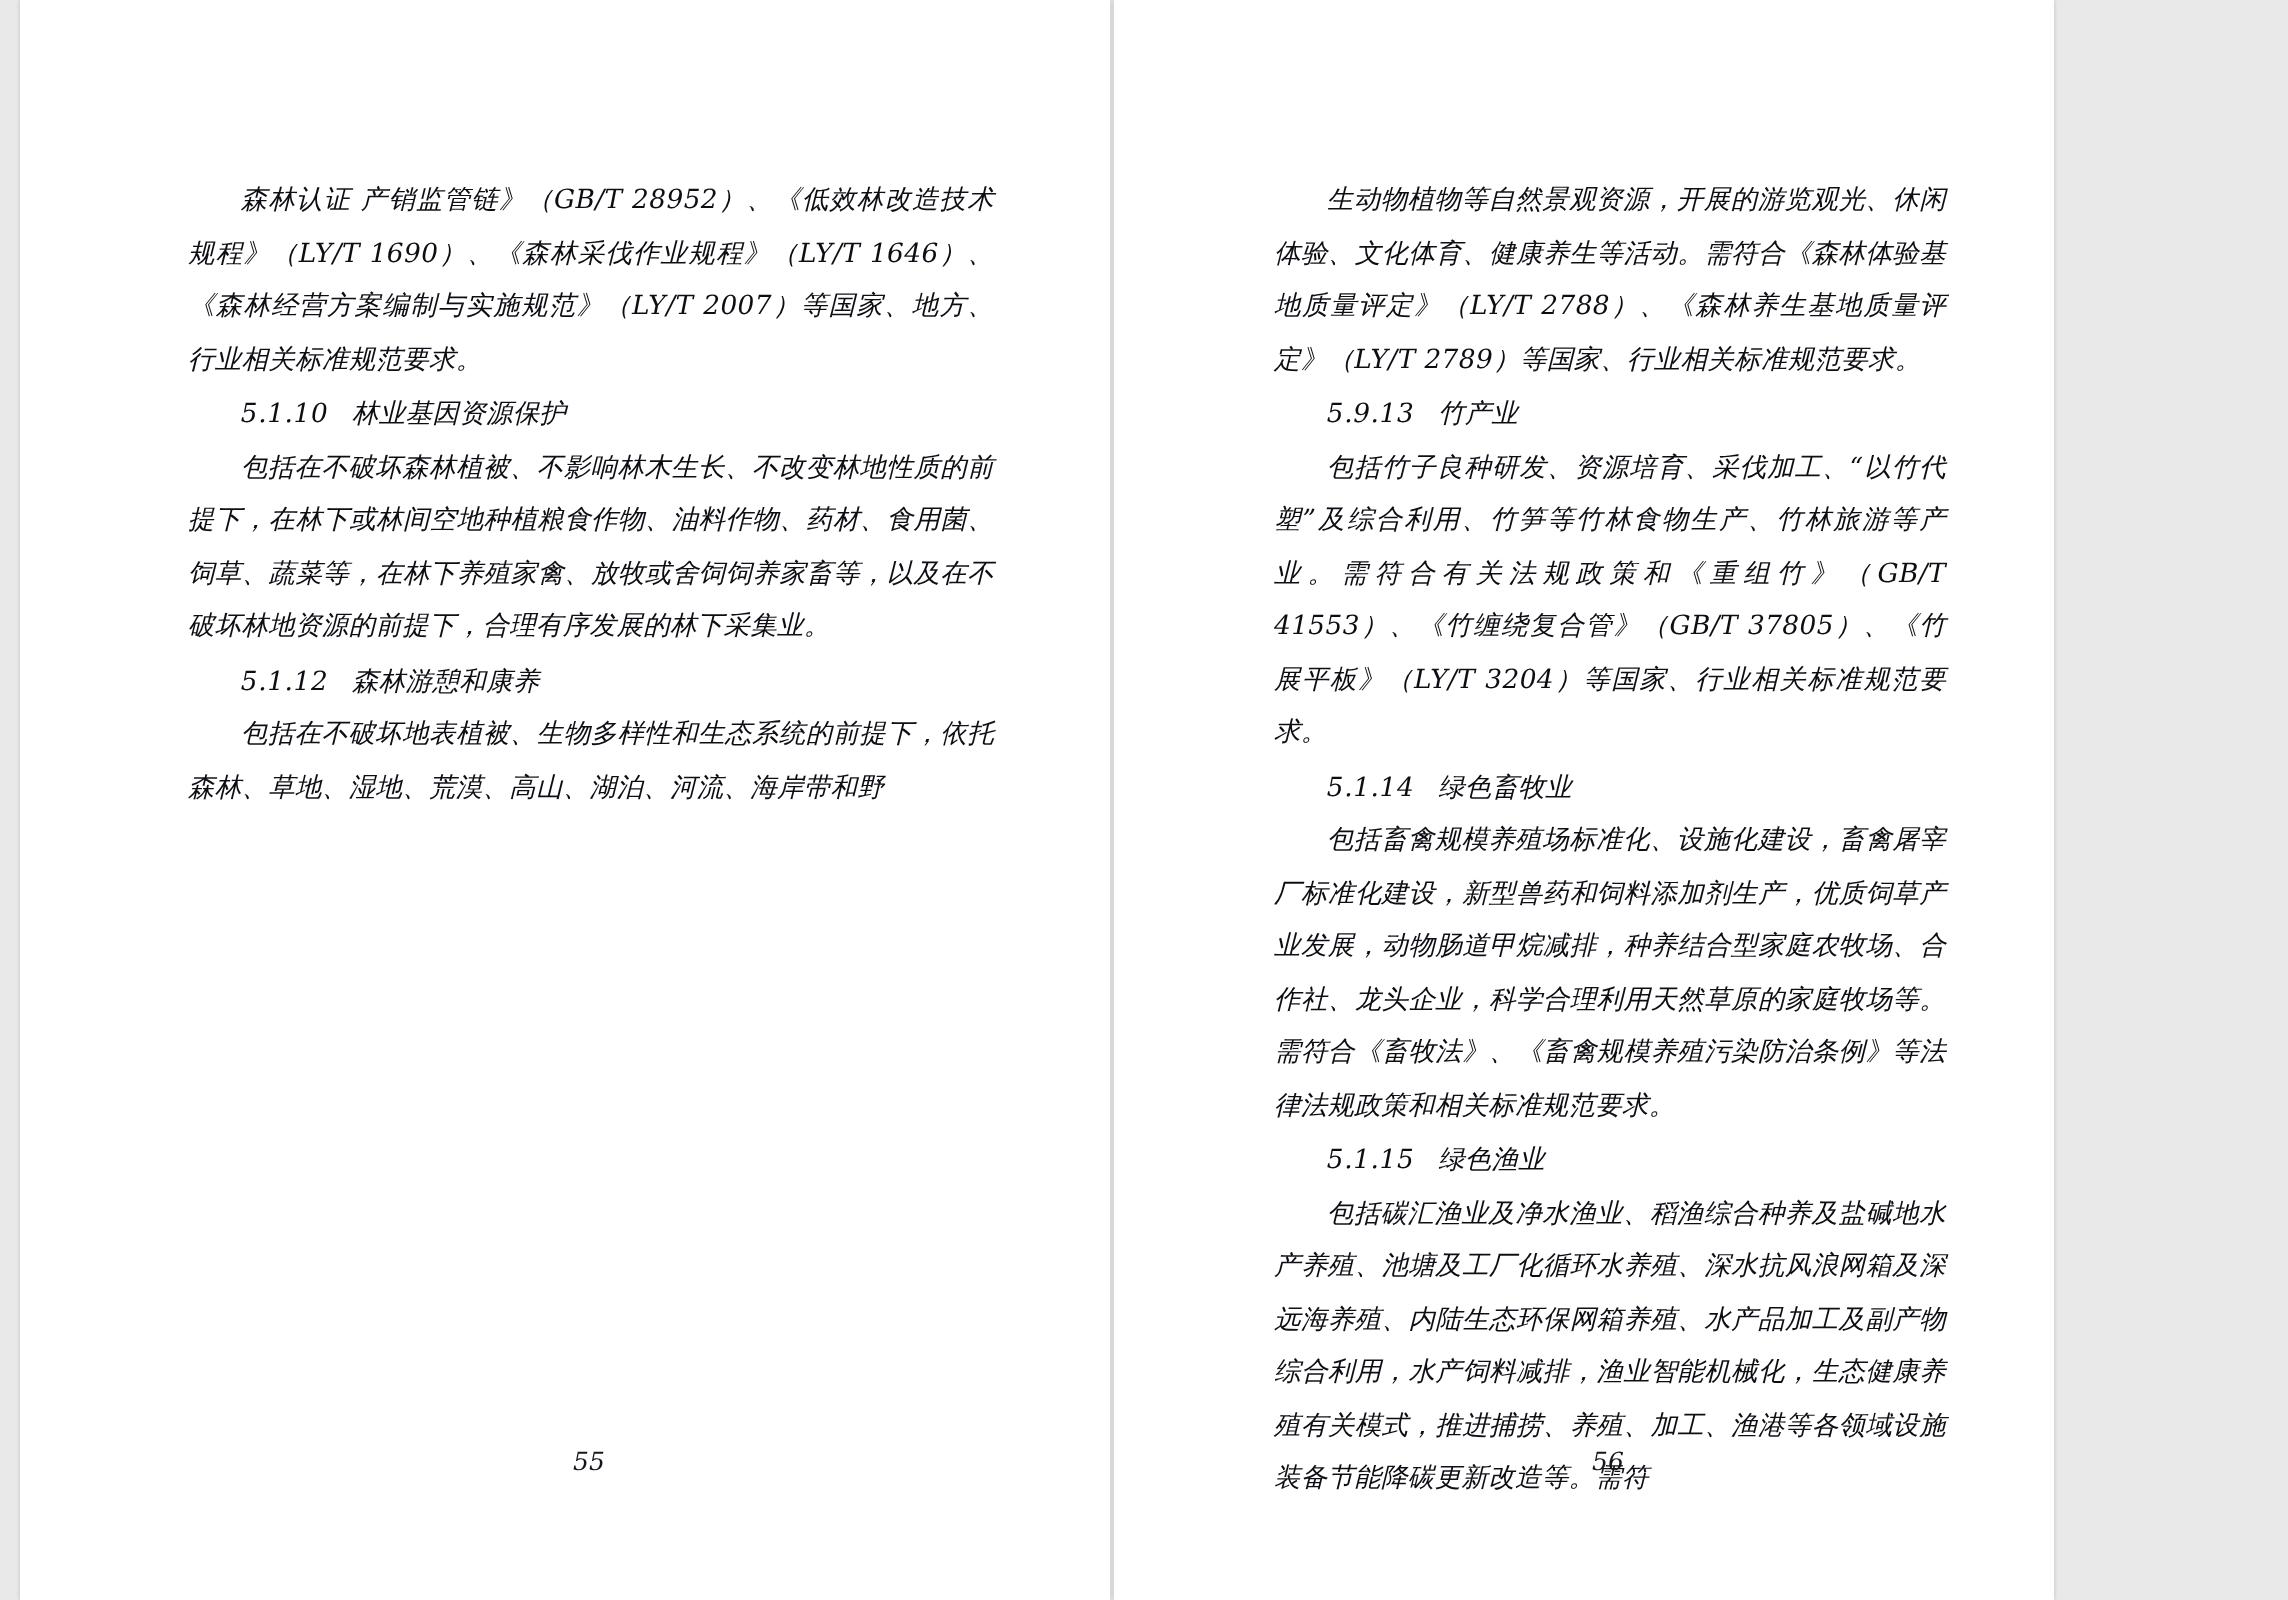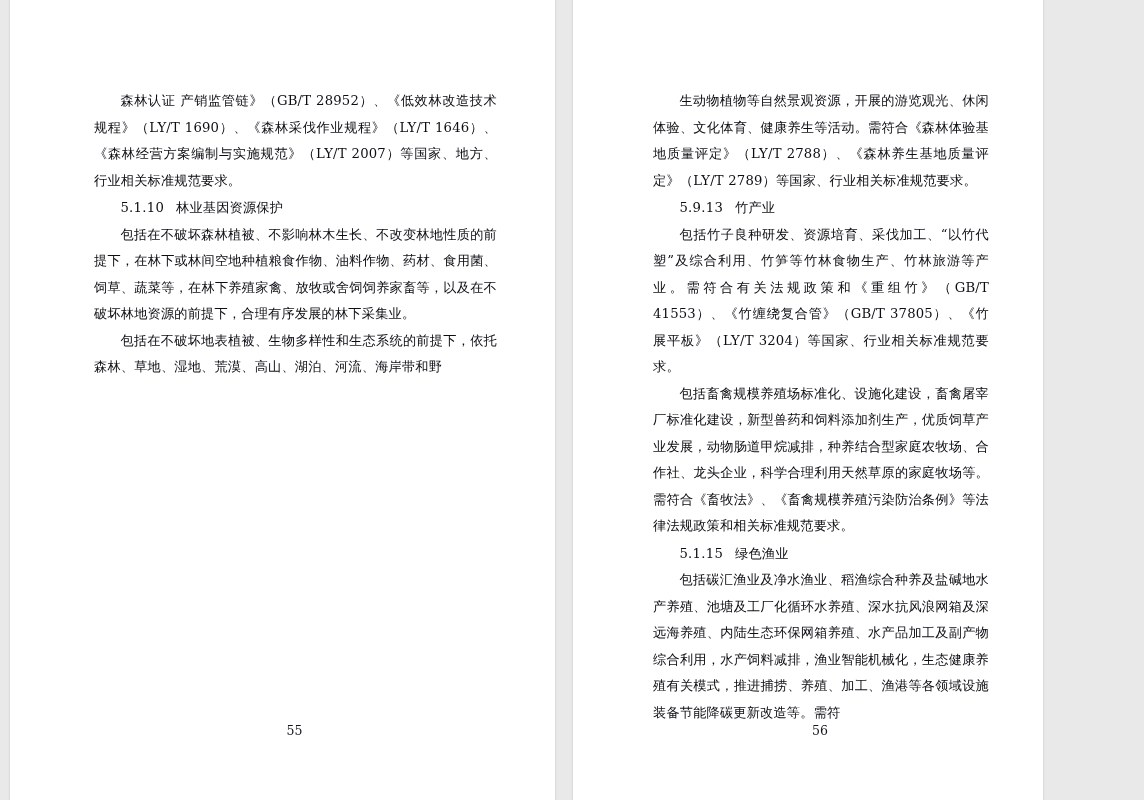--- a/index.html
+++ b/index.html
@@ -10,23 +10,24 @@
   body {
     width: 1144px;
     height: 800px;
     font-family: "DejaVu Serif", "Liberation Serif", serif;
   }
   .spread {
     display: flex;
     flex-direction: row;
     width: 1144px;
     height: 800px;
-    gap: 18px;
+    gap: 2px;
     padding: 0;
     box-sizing: border-box;
+    font-style: italic;
   }
   .page {
     background: #ffffff;
     box-sizing: border-box;
     position: relative;
     box-shadow: 0 0 2px rgba(0,0,0,0.18);
   }
   .page-left {
     width: 545px;
     height: 800px;
@@ -78,30 +79,32 @@
 </head>
 <body>
 
 <div class="spread">
 
   <div class="page page-left">
     <div class="body-text">
       <p class="indent">森林认证  产销监管链》（GB/T 28952）、《低效林改造技术规程》（LY/T 1690）、《森林采伐作业规程》（LY/T 1646）、《森林经营方案编制与实施规范》（LY/T 2007）等国家、地方、行业相关标准规范要求。</p>
       <p class="heading"><span class="num">5.1.10</span><span class="title">林业基因资源保护</span></p>
       <p class="indent">包括在不破坏森林植被、不影响林木生长、不改变林地性质的前提下，在林下或林间空地种植粮食作物、油料作物、药材、食用菌、饲草、蔬菜等，在林下养殖家禽、放牧或舍饲饲养家畜等，以及在不破坏林地资源的前提下，合理有序发展的林下采集业。</p>
+      <p class="heading"><span class="num">5.1.12</span><span class="title">森林游憩和康养</span></p>
       <p class="indent">包括在不破坏地表植被、生物多样性和生态系统的前提下，依托森林、草地、湿地、荒漠、高山、湖泊、河流、海岸带和野</p>
     </div>
     <div class="folio">55</div>
   </div>
 
   <div class="page page-right">
     <div class="body-text">
       <p class="indent">生动物植物等自然景观资源，开展的游览观光、休闲体验、文化体育、健康养生等活动。需符合《森林体验基地质量评定》（LY/T 2788）、《森林养生基地质量评定》（LY/T 2789）等国家、行业相关标准规范要求。</p>
       <p class="heading"><span class="num">5.9.13</span><span class="title">竹产业</span></p>
       <p class="indent">包括竹子良种研发、资源培育、采伐加工、“以竹代塑”及综合利用、竹笋等竹林食物生产、竹林旅游等产业。需符合有关法规政策和《重组竹》（GB/T 41553）、《竹缠绕复合管》（GB/T 37805）、《竹展平板》（LY/T 3204）等国家、行业相关标准规范要求。</p>
+      <p class="heading"><span class="num">5.1.14</span><span class="title">绿色畜牧业</span></p>
       <p class="indent">包括畜禽规模养殖场标准化、设施化建设，畜禽屠宰厂标准化建设，新型兽药和饲料添加剂生产，优质饲草产业发展，动物肠道甲烷减排，种养结合型家庭农牧场、合作社、龙头企业，科学合理利用天然草原的家庭牧场等。需符合《畜牧法》、《畜禽规模养殖污染防治条例》等法律法规政策和相关标准规范要求。</p>
       <p class="heading"><span class="num">5.1.15</span><span class="title">绿色渔业</span></p>
       <p class="indent">包括碳汇渔业及净水渔业、稻渔综合种养及盐碱地水产养殖、池塘及工厂化循环水养殖、深水抗风浪网箱及深远海养殖、内陆生态环保网箱养殖、水产品加工及副产物综合利用，水产饲料减排，渔业智能机械化，生态健康养殖有关模式，推进捕捞、养殖、加工、渔港等各领域设施装备节能降碳更新改造等。需符</p>
     </div>
     <div class="folio">56</div>
   </div>
 
 </div>
 
 </body></html>

